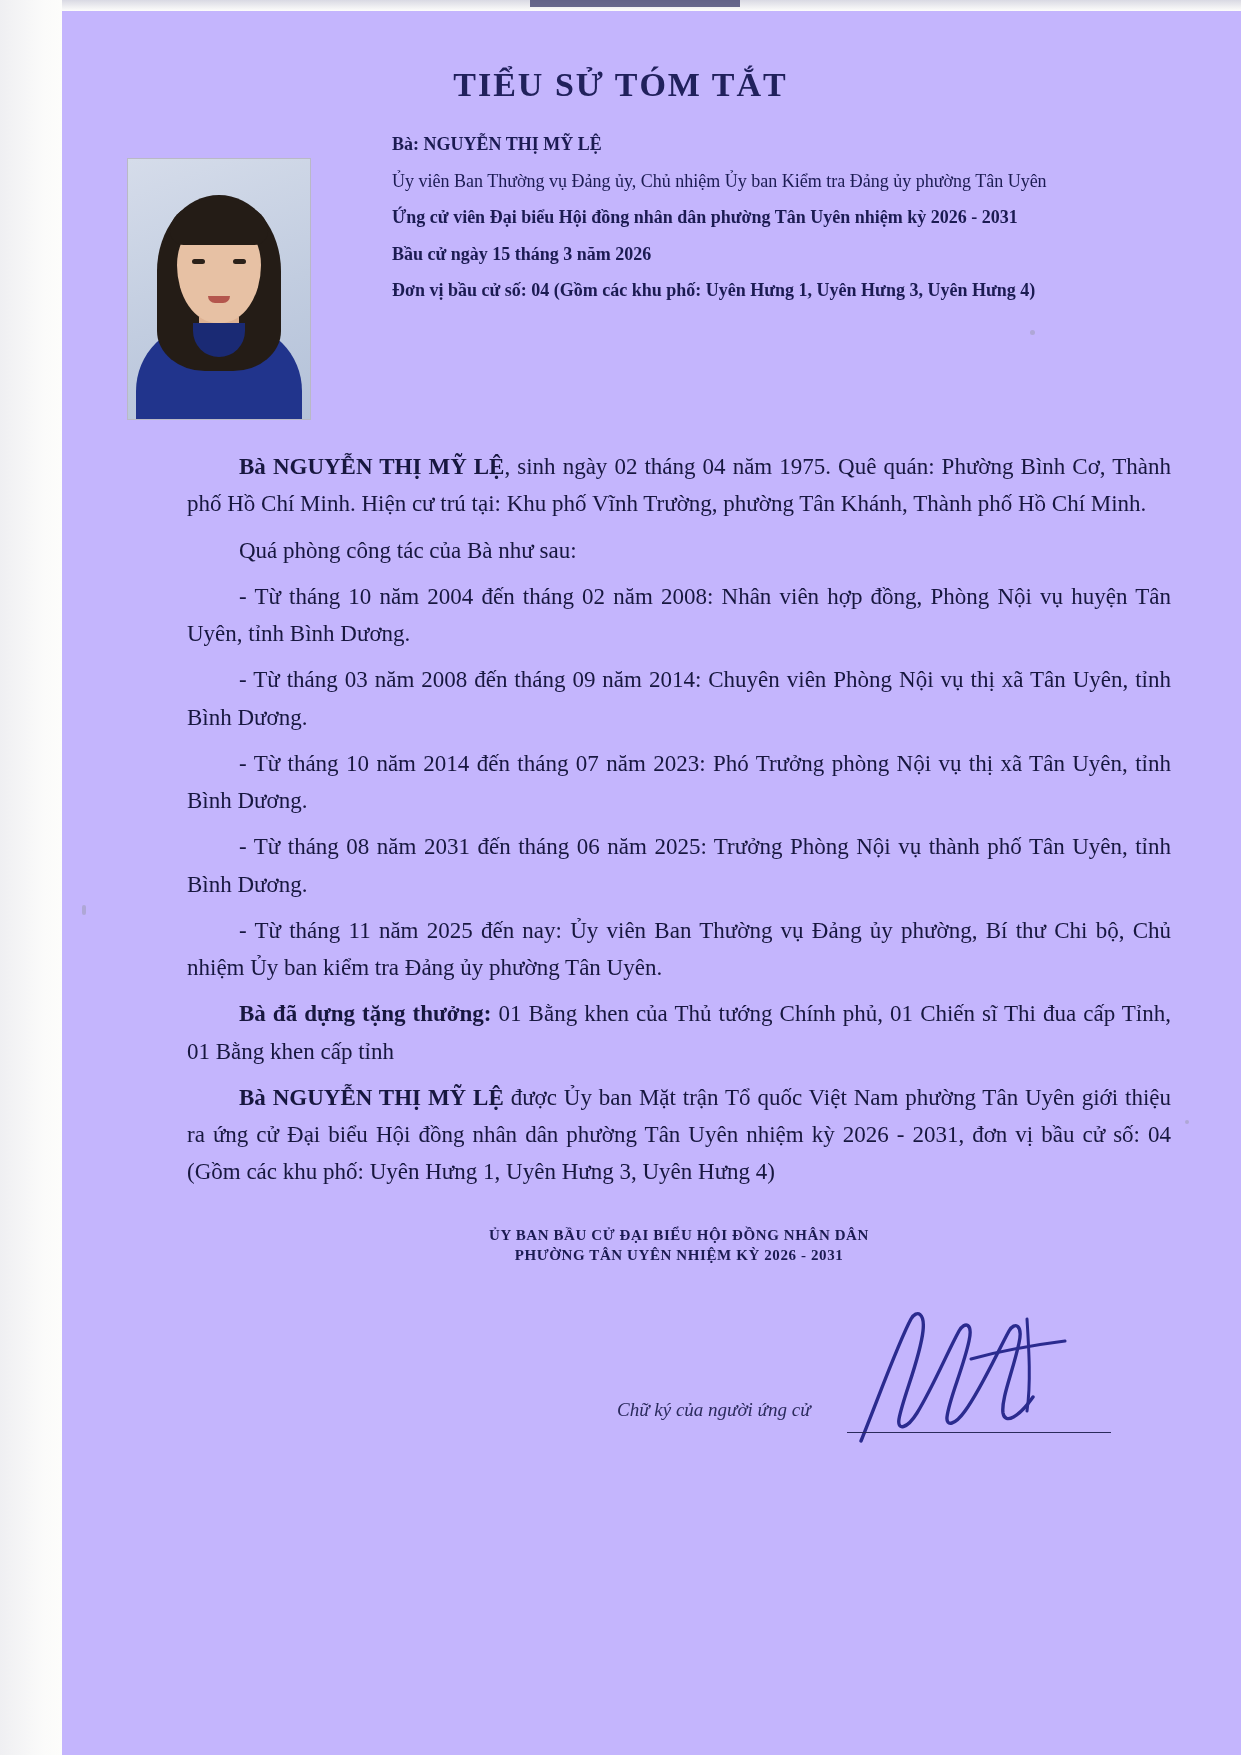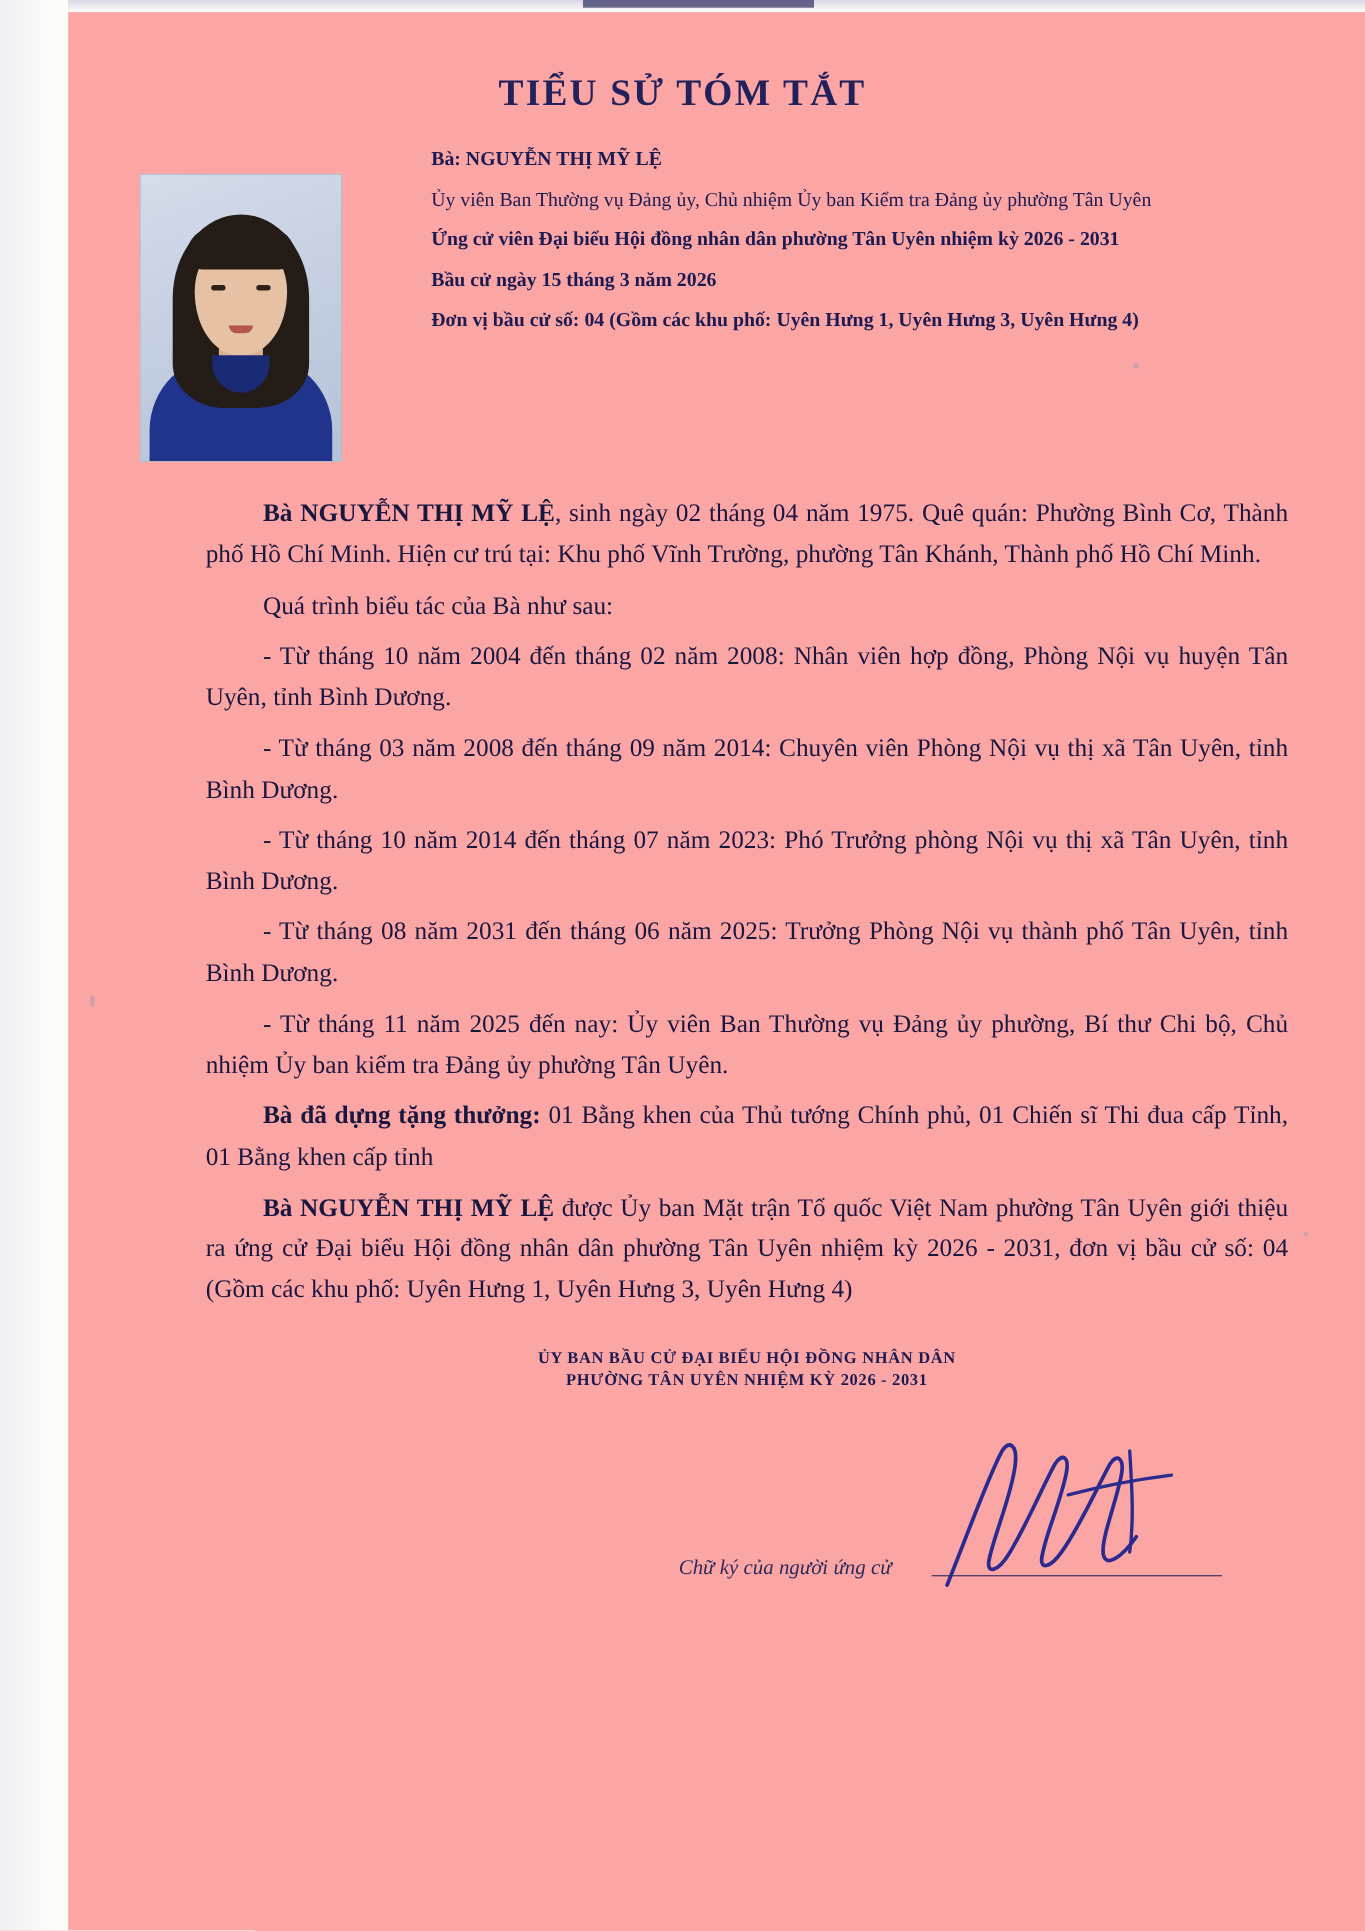--- a/index.html
+++ b/index.html
@@ -11,21 +11,21 @@
     width: 1241px;
     height: 1755px;
     position: relative;
     font-family: "Liberation Serif", serif;
     color: #1a1a3a;
     overflow: hidden;
   }
   .page {
     position: absolute;
     inset: 0;
-    background: #fca5a5;
+    background: #c4b5fd;
   }
   
   .scan-edge-left {
     position: absolute;
     left: 0; top: 0; bottom: 0;
     width: 62px;
     background: linear-gradient(90deg, #efeff2 0%, #fbfbfa 70%, #fdfdfb 100%);
   }
   .scan-edge-top {
     position: absolute;
@@ -196,21 +196,21 @@
     margin: 0 100px 0 125px;
   }
   .sig-svg {
     position: absolute;
     right: 60px;
     top: 36px;
   }
   .sig-caption {
     position: absolute;
     left: 430px;
-    bottom: 18px;
+    bottom: 34px;
     font-size: 19px;
     font-style: italic;
     color: #2a2a5c;
   }
   .sig-rule {
     position: absolute;
     left: 660px;
     right: 30px;
     bottom: 22px;
     border-bottom: 1.5px solid #2a2a5c;
@@ -257,21 +257,21 @@
         <div class="hl bold">Bà: NGUYỄN THỊ MỸ LỆ</div>
         <div class="hl">Ủy viên Ban Thường vụ Đảng ủy, Chủ nhiệm Ủy ban Kiểm tra Đảng ủy phường Tân Uyên</div>
         <div class="hl bold">Ứng cử viên Đại biểu Hội đồng nhân dân phường Tân Uyên nhiệm kỳ 2026 - 2031</div>
         <div class="hl bold">Bầu cử ngày 15 tháng 3 năm 2026</div>
         <div class="hl bold">Đơn vị bầu cử số: 04 (Gồm các khu phố: Uyên Hưng 1, Uyên Hưng 3, Uyên Hưng 4)</div>
       </div>
     </div>
 
     <div class="body-text">
       <p><b>Bà NGUYỄN THỊ MỸ LỆ</b><span>, sinh ngày 02 tháng 04 năm 1975. Quê quán: Phường Bình Cơ, Thành phố Hồ Chí Minh. Hiện cư trú tại: Khu phố Vĩnh Trường, phường Tân Khánh, Thành phố Hồ Chí Minh.</span></p>
-      <p>Quá trình biểu tác của Bà như sau:</p>
+      <p>Quá phòng công tác của Bà như sau:</p>
       <p>- Từ tháng 10 năm 2004 đến tháng 02 năm 2008: Nhân viên hợp đồng, Phòng Nội vụ huyện Tân Uyên, tỉnh Bình Dương.</p>
       <p>- Từ tháng 03 năm 2008 đến tháng 09 năm 2014: Chuyên viên Phòng Nội vụ thị xã Tân Uyên, tỉnh Bình Dương.</p>
       <p>- Từ tháng 10 năm 2014 đến tháng 07 năm 2023: Phó Trưởng phòng Nội vụ thị xã Tân Uyên, tỉnh Bình Dương.</p>
       <p>- Từ tháng 08 năm 2031 đến tháng 06 năm 2025: Trưởng Phòng Nội vụ thành phố Tân Uyên, tỉnh Bình Dương.</p>
       <p>- Từ tháng 11 năm 2025 đến nay: Ủy viên Ban Thường vụ Đảng ủy phường, Bí thư Chi bộ, Chủ nhiệm Ủy ban kiểm tra Đảng ủy phường Tân Uyên.</p>
       <p><b>Bà đã dựng tặng thưởng:</b><span> 01 Bằng khen của Thủ tướng Chính phủ, 01 Chiến sĩ Thi đua cấp Tỉnh, 01 Bằng khen cấp tỉnh</span></p>
       <p><b>Bà NGUYỄN THỊ MỸ LỆ</b><span> được Ủy ban Mặt trận Tổ quốc Việt Nam phường Tân Uyên giới thiệu ra ứng cử Đại biểu Hội đồng nhân dân phường Tân Uyên nhiệm kỳ 2026 - 2031, đơn vị bầu cử số: 04 (Gồm các khu phố: Uyên Hưng 1, Uyên Hưng 3, Uyên Hưng 4)</span></p>
     </div>
 
     <div class="footer">

